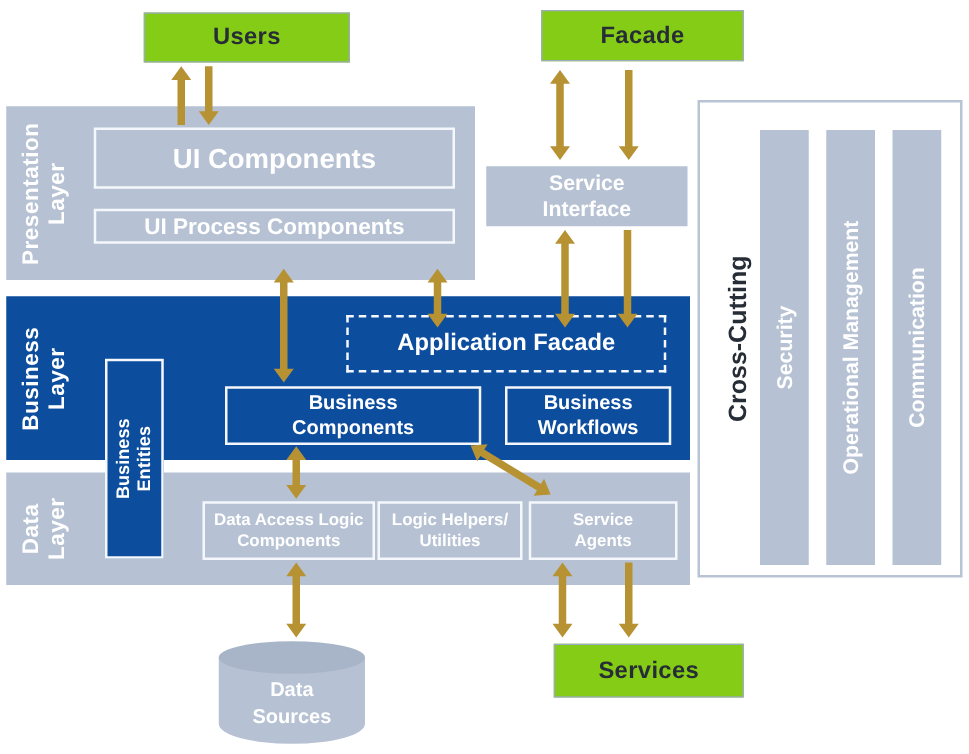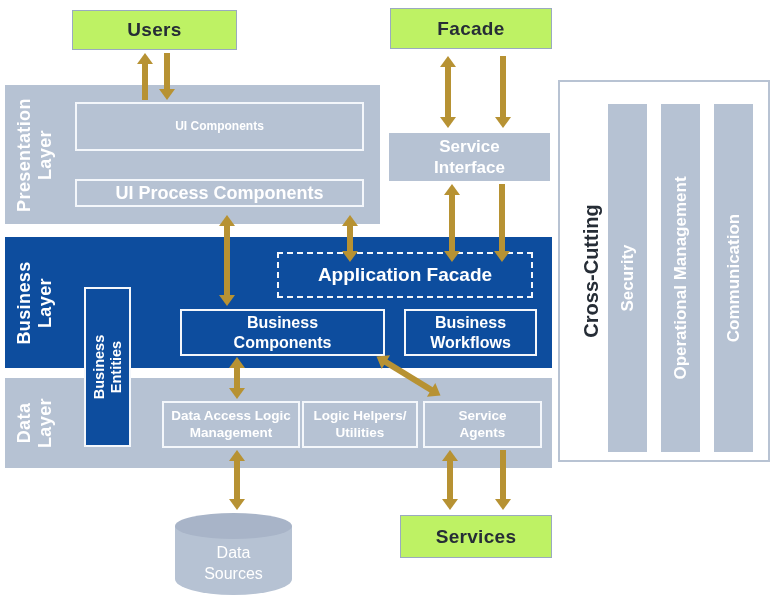--- a/index.html
+++ b/index.html
@@ -15,22 +15,22 @@
   html,body{margin:0;padding:0;background:#fff;}
   body{font-family:"Liberation Sans", sans-serif;}
   .canvas{position:relative;width:775px;height:603px;background:#fff;overflow:hidden;}
 
   
   .abs{position:absolute;box-sizing:border-box;}
   .flexc{display:flex;align-items:center;justify-content:center;text-align:center;}
   .prel{white-space:pre-line;}
 
   
-  .node-white{background:#bef264;border:1.5px solid var(--box-border-light);color:var(--text-dark);
-    font-size:19px;font-weight:600;letter-spacing:.3px;z-index:4;}
+  .node-white{background:#84cc16;border:1.5px solid var(--box-border-light);color:var(--text-dark);
+    font-size:19px;font-weight:600;letter-spacing:.3px;z-index:4;margin-left:43px;}
 
   
   .layer{z-index:1;}
   .layer.gray{background:var(--layer-gray);}
   .layer.blue{background:var(--layer-blue);}
 
   
   .inner{border:2px solid #f4f7fb;color:#fff;font-weight:600;line-height:1.25;z-index:3;}
   .inner.on-gray{background:var(--layer-gray);}
   .inner.on-blue{background:var(--layer-blue);justify-content:center;}
@@ -44,21 +44,21 @@
   .vlabel.dark{color:var(--text-dark);}
   .vlabel.nowrap{white-space:nowrap;}
 
   
   .panel{background:#fff;border:2px solid var(--panel-border);z-index:1;}
   .ccbar{background:var(--layer-gray);position:absolute;}
 
   
   .cyl-body{background:var(--layer-gray);border-radius:0 0 58px 58px / 0 0 16px 16px;z-index:2;}
   .cyl-top{background:var(--cylinder-top);border-radius:50%;z-index:3;}
-  .cyl-label{z-index:4;color:#fff;font-weight:400;font-size:16px;line-height:1.3;}
+  .cyl-label{z-index:4;color:#fff;font-weight:700;font-size:16px;line-height:1.3;}
 
   
   .arr{position:absolute;width:16px;z-index:6;}
   .arr .shaft{position:absolute;left:5px;width:6px;top:0;bottom:0;background:var(--arrow-gold);}
   .arr.up .shaft{top:10px;}
   .arr.down .shaft{bottom:10px;}
   .arr.both .shaft{top:10px;bottom:10px;}
   .arr .h{position:absolute;left:0;width:0;height:0;border-left:8px solid transparent;border-right:8px solid transparent;}
   .arr .h.t{top:0;border-bottom:11px solid var(--arrow-gold);}
   .arr .h.b{bottom:0;border-top:11px solid var(--arrow-gold);}
@@ -79,24 +79,24 @@
   <div class="abs flexc node-white" style="left:390px;top:8px;width:162px;height:41px;">
     <span>Facade</span>
   </div>
   <div class="abs flexc node-white" style="left:400px;top:515px;width:152px;height:43px;">
     <span>Services</span>
   </div>
 
   <div class="abs layer gray" style="left:5px;top:85px;width:375px;height:139px;">
     <div class="vlabel layer-title" style="left:30px;top:50%;">Presentation
 Layer</div>
-    <div class="abs flexc inner on-gray" style="left:70px;top:17px;width:289px;height:49px;font-size:12px;">
+    <div class="abs flexc inner on-gray" style="left:70px;top:17px;width:289px;height:49px;font-size:22px;">
       <span>UI Components</span>
     </div>
-    <div class="abs flexc inner on-gray" style="left:70px;top:82px;width:289px;height:28px;font-size:18px;margin-top:12px;">
+    <div class="abs flexc inner on-gray" style="left:70px;top:82px;width:289px;height:28px;font-size:18px;">
       <span>UI Process Components</span>
     </div>
   </div>
 
   <div class="abs flexc inner on-gray noborder prel" style="left:389px;top:133px;width:161px;height:48px;font-size:17px;z-index:3;">
     <span class="prel">Service
 Interface</span>
   </div>
 
   <div class="abs layer blue" style="left:5px;top:237px;width:547px;height:131px;">
@@ -118,21 +118,21 @@
   <div class="abs inner on-blue" style="left:84px;top:287px;width:47px;height:160px;z-index:4;">
     <div class="vlabel" style="left:50%;top:50%;font-size:14.5px;font-weight:600;">Business
 Entities</div>
   </div>
 
   <div class="abs layer gray" style="left:5px;top:378px;width:547px;height:90px;">
     <div class="vlabel layer-title" style="left:30px;top:50%;">Data
 Layer</div>
     <div class="abs flexc inner on-gray prel" style="left:157px;top:23px;width:138px;height:47px;font-size:13.5px;">
       <span class="prel">Data Access Logic
-Management</span>
+Components</span>
     </div>
     <div class="abs flexc inner on-gray prel" style="left:297px;top:23px;width:116px;height:47px;font-size:13.5px;">
       <span class="prel">Logic Helpers/
 Utilities</span>
     </div>
     <div class="abs flexc inner on-gray prel" style="left:418px;top:23px;width:119px;height:47px;font-size:13.5px;">
       <span class="prel">Service
 Agents</span>
     </div>
   </div>

